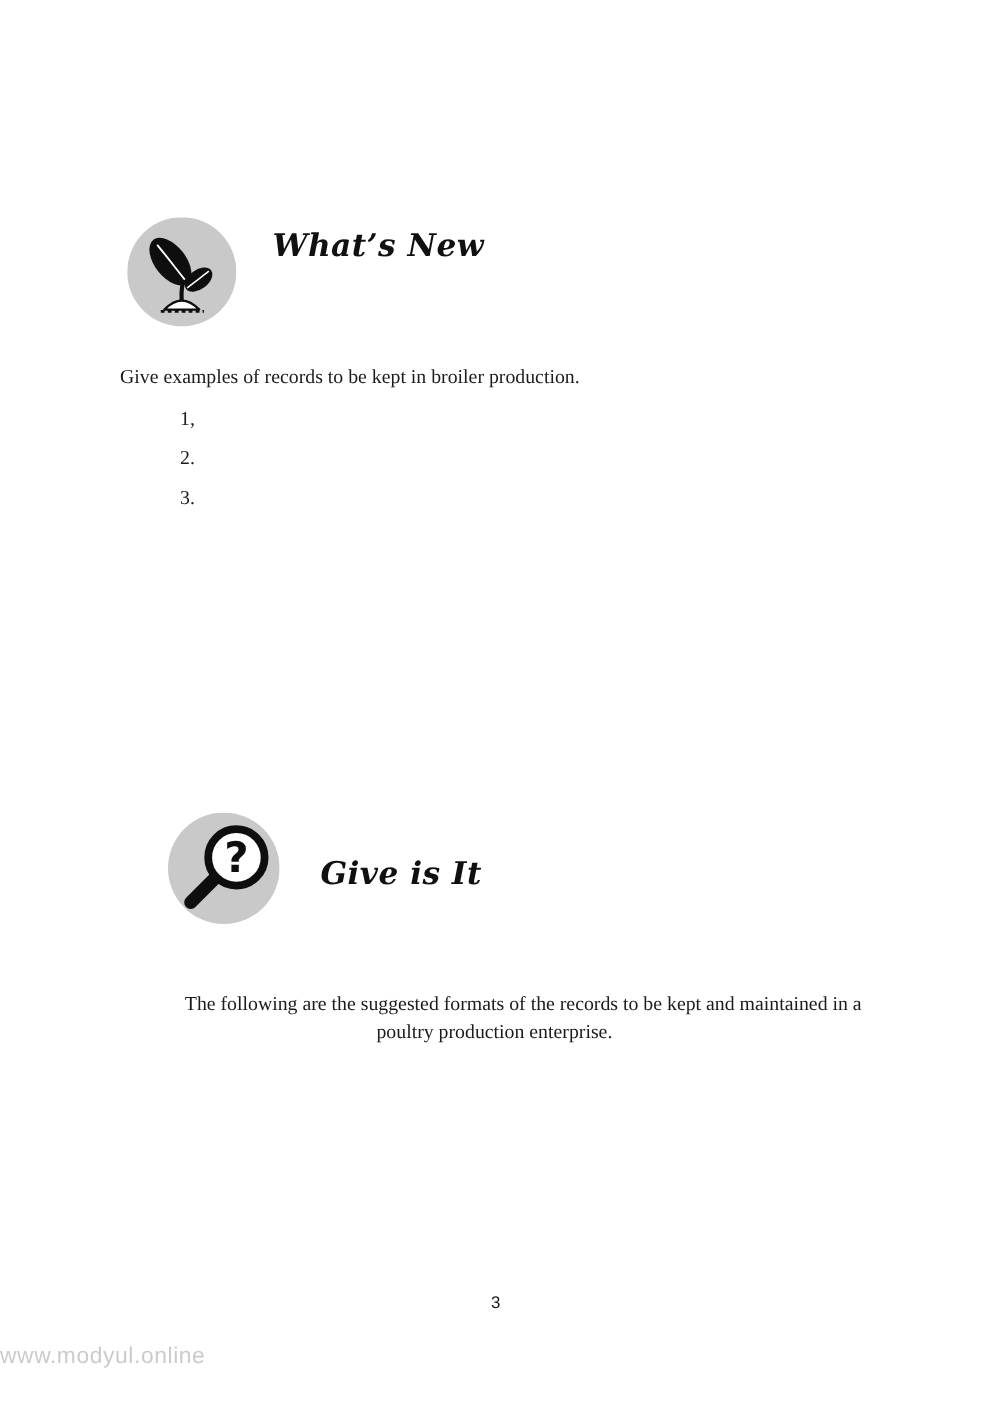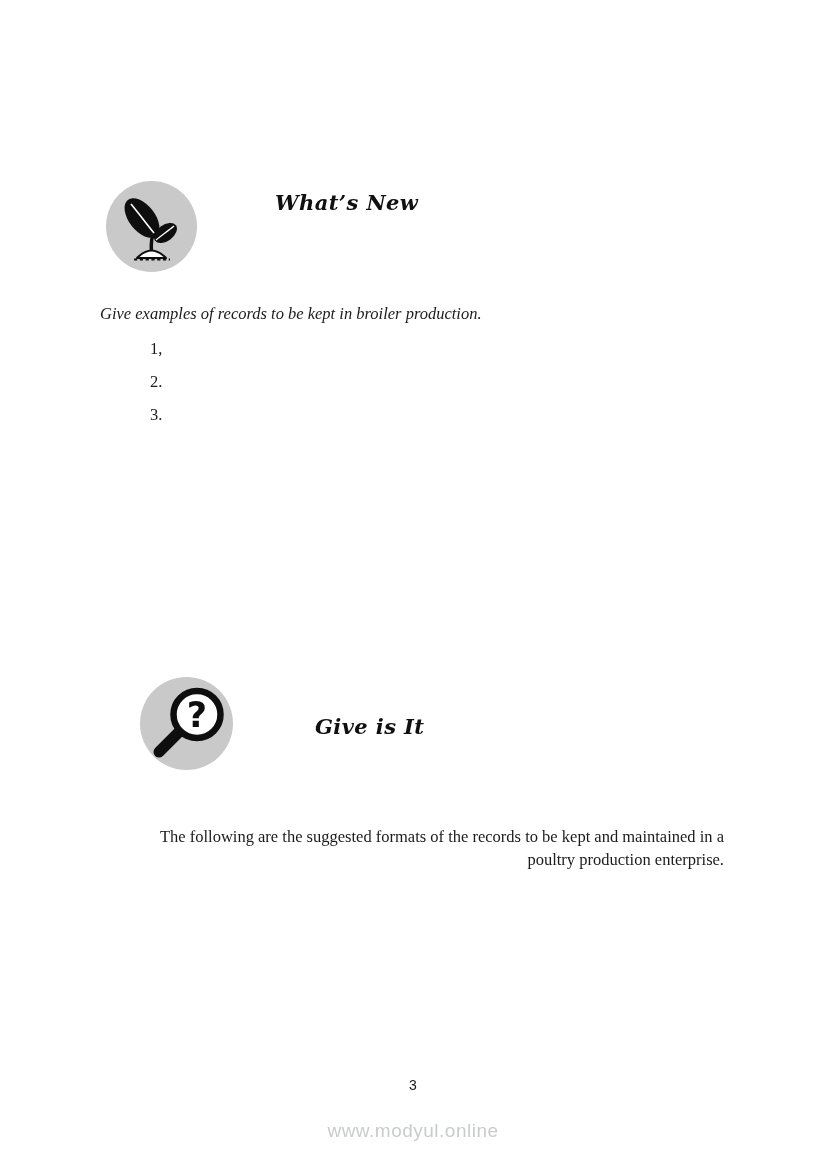--- a/index.html
+++ b/index.html
@@ -18,70 +18,67 @@
   }
   .badge svg { display: block; }
   .icon-bg { fill: var(--icon-background, #c9c9c9); }
   .icon-fg { fill: var(--icon-foreground, #0e0e0e); }
   .icon-stroke { stroke: var(--icon-foreground, #0e0e0e); }
   .heading {
     position: absolute;
     font-family: "DejaVu Serif", serif;
     font-weight: bold;
     font-style: italic;
-    font-size: 21px;
+    font-size: 26px;
     letter-spacing: 0.4px;
     color: #101010;
     white-space: nowrap;
-    margin-left: 48px;
   }
   .heading-whats-new { left: 227px; top: 190px; }
   .heading-what-is-it { left: 267px; top: 714px; }
   .prompt {
     position: absolute;
     left: 100px;
     top: 304px;
     font-size: 16.5px;
     white-space: nowrap;
-    font-style: italic;
   }
   .list-item {
     position: absolute;
     left: 150px;
     font-size: 16.5px;
   }
   .list-item-1 { top: 339px; }
   .list-item-2 { top: 372px; }
   .list-item-3 { top: 405px; }
   .body-paragraph {
     position: absolute;
     left: 100px;
     top: 825px;
     width: 624px;
     font-size: 16.5px;
     line-height: 23px;
     text-indent: 48px;
-    text-align: right;
+    text-align: center;
   }
   .page-number {
     position: absolute;
     left: 0;
     top: 1077px;
     width: 100%;
     text-align: center;
     font-family: "Liberation Sans", sans-serif;
     font-size: 14px;
     color: #1a1a1a;
   }
   .watermark {
     position: absolute;
     left: 0;
     top: 1120px;
     width: 100%;
-    text-align: center;
     font-family: "Liberation Sans", sans-serif;
     font-size: 19px;
     letter-spacing: 0.5px;
     color: var(--watermark, #c9cccb);
   }
 </style>
 </head>
 <body>
 
 <div class="page">

